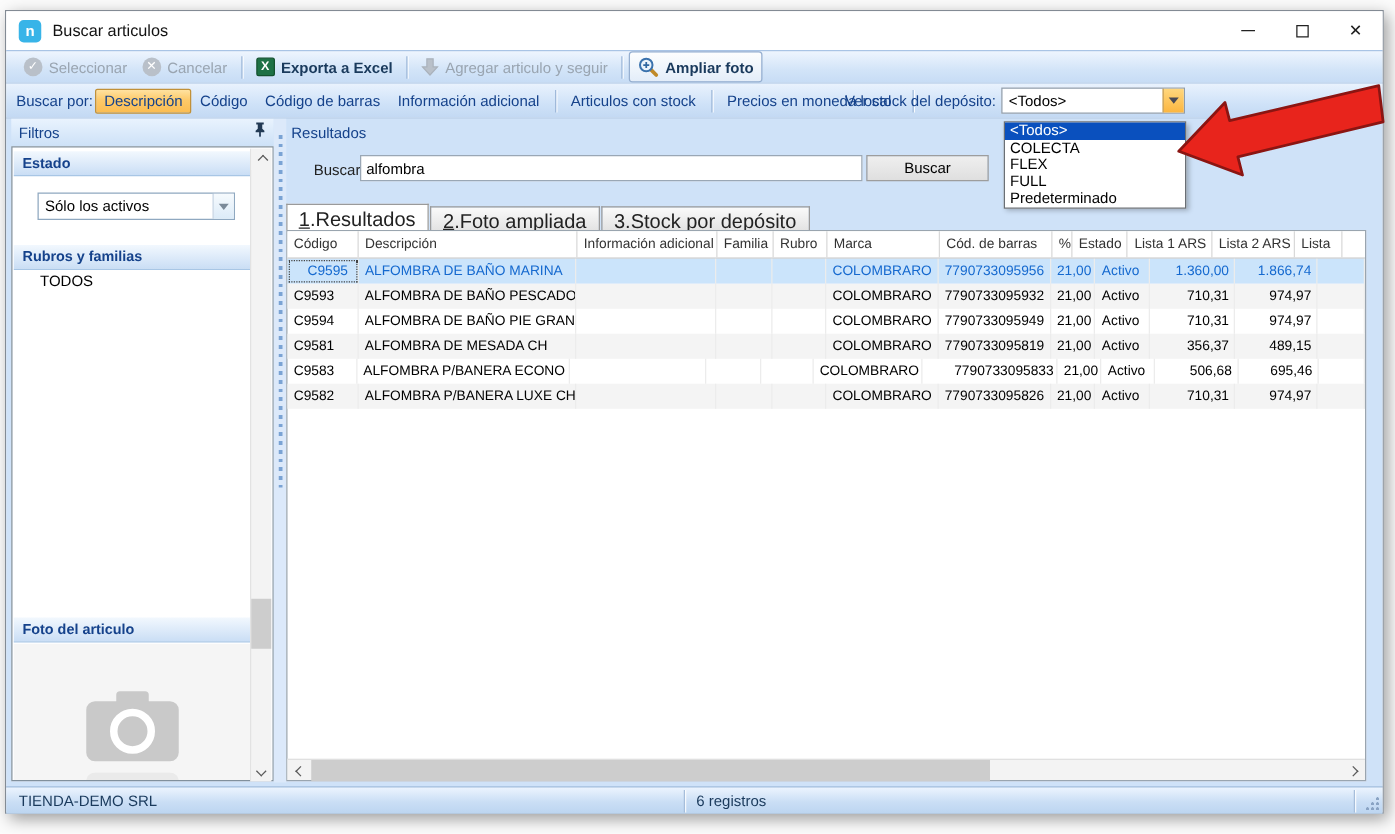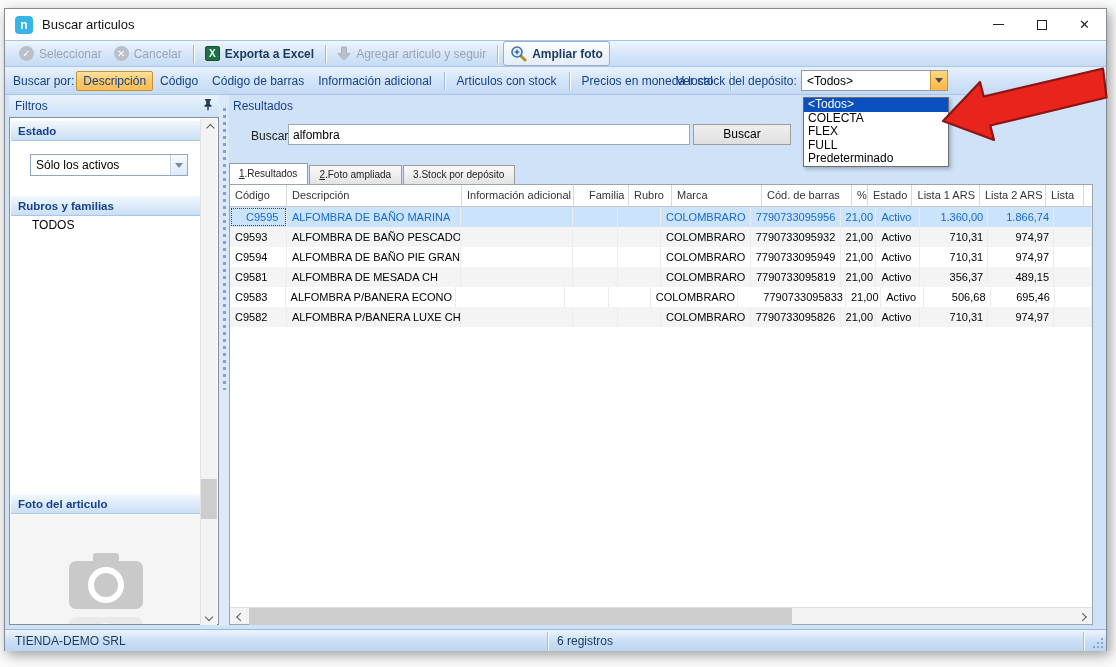--- a/index.html
+++ b/index.html
@@ -84,21 +84,21 @@
   .splitter-dots { position:absolute; left:3.5px; top:13px; width:3px; height:282px;
                    background:repeating-linear-gradient(180deg,#7aa3d4 0 3px,transparent 3px 7px); }
 
   
   .results { position:absolute; left:224px; top:0; width:879px; height:531px; }
   .results-title { position:absolute; left:4px; top:4px; }
   .search-label { position:absolute; left:22px; top:34px; font-size:12px; color:#222; }
   .search-input { position:absolute; left:59px; top:29px; width:402px; height:21px; border:1px solid #9aa7b5; font-size:12px; padding:0 4px; font-family:"Liberation Sans",sans-serif; }
   .search-btn { position:absolute; left:464px; top:29px; width:98px; height:21px; background:linear-gradient(#efefef,#dfdfdf); border:1px solid #9d9d9d; font-size:12px; font-family:"Liberation Sans",sans-serif; color:#000; text-align:center; line-height:19px; }
   .tabs { position:absolute; left:0; top:68px; height:21px; display:flex; align-items:flex-end; }
-  .tab { font-size:10px; color:#222; padding:3px 10px 3px 9px; background:linear-gradient(#fafafa,#e3e3e3); border:1px solid #9a9a9a; border-bottom:none; margin-right:1px; height:19px; }
+  .tab { font-size:16px; color:#222; padding:3px 10px 3px 9px; background:linear-gradient(#fafafa,#e3e3e3); border:1px solid #9a9a9a; border-bottom:none; margin-right:1px; height:19px; }
   .tab-active { background:#fff; height:21px; position:relative; z-index:2; padding-top:4px; }
 
   
   .grid { position:absolute; left:0; top:89px; width:864px; height:441px; background:#fff; border:1px solid #9aa5af; }
   .thead { display:flex; height:22px; border-bottom:1px solid #c6c6c6; background:#fff; }
   .th { font-size:11px; color:#333; padding:4px 4px 0 5px; border-right:1px solid #d9d9d9; overflow:hidden; white-space:nowrap; }
   .tr { display:flex; height:20px; }
   .tr.alt { background:#f4f4f4; }
   .tr.sel { background:#cbe4fb; }
   .tr.sel .td { color:#1569cf; }
@@ -285,21 +285,21 @@
           <div class="tab tab-active"><u>1</u>.Resultados</div>
           <div class="tab"><u>2</u>.Foto ampliada</div>
           <div class="tab">3.Stock por depósito</div>
         </div>
 
       <div class="grid">
         <div class="thead" id="grid-head">
             <div class="th" style="width: 57px; text-align: left;">Código</div>
             <div class="th" style="width: 175px; text-align: left;">Descripción</div>
             <div class="th" style="width: 112px; text-align: left;">Información adicional</div>
-            <div class="th" style="width: 45px; text-align: left; margin-left: 10px;">Familia</div>
+            <div class="th" style="width: 45px; text-align: left;">Familia</div>
             <div class="th" style="width: 43px; text-align: left;">Rubro</div>
             <div class="th" style="width: 90px; text-align: left;">Marca</div>
             <div class="th" style="width: 90px; text-align: left;">Cód. de barras</div>
             <div class="th" style="width: 16px; text-align: right;">% IVA</div>
             <div class="th" style="width: 44px; text-align: left;">Estado</div>
             <div class="th" style="width: 68px; text-align: right;">Lista 1 ARS</div>
             <div class="th" style="width: 66px; text-align: right;">Lista 2 ARS</div>
             <div class="th" style="width: 38px; text-align: left;">Lista</div>
           </div>
         <div id="grid-body">
@@ -345,21 +345,21 @@
               <div class="td" style="width: 66px; text-align: right;">974,97</div>
               <div class="td" style="width: 38px; text-align: left;"></div>
             </div>
             <div class="tr alt">
               <div class="td" style="width: 57px; text-align: left;">C9581</div>
               <div class="td" style="width: 175px; text-align: left;">ALFOMBRA DE MESADA CH</div>
               <div class="td" style="width: 112px; text-align: left;"></div>
               <div class="td" style="width: 45px; text-align: left;"></div>
               <div class="td" style="width: 43px; text-align: left;"></div>
               <div class="td" style="width: 90px; text-align: left;">COLOMBRARO</div>
-              <div class="td" style="width: 90px; text-align: right;">7790733095819</div>
+              <div class="td" style="width: 90px; text-align: center;">7790733095819</div>
               <div class="td" style="width: 36px; text-align: right;">21,00</div>
               <div class="td" style="width: 44px; text-align: left;">Activo</div>
               <div class="td" style="width: 68px; text-align: right;">356,37</div>
               <div class="td" style="width: 66px; text-align: right;">489,15</div>
               <div class="td" style="width: 38px; text-align: left;"></div>
             </div>
             <div class="tr">
               <div class="td" style="width: 57px; text-align: left;">C9583</div>
               <div class="td" style="width: 175px; text-align: left;">ALFOMBRA P/BANERA ECONO CH</div>
               <div class="td" style="width: 112px; text-align: left;"></div>

